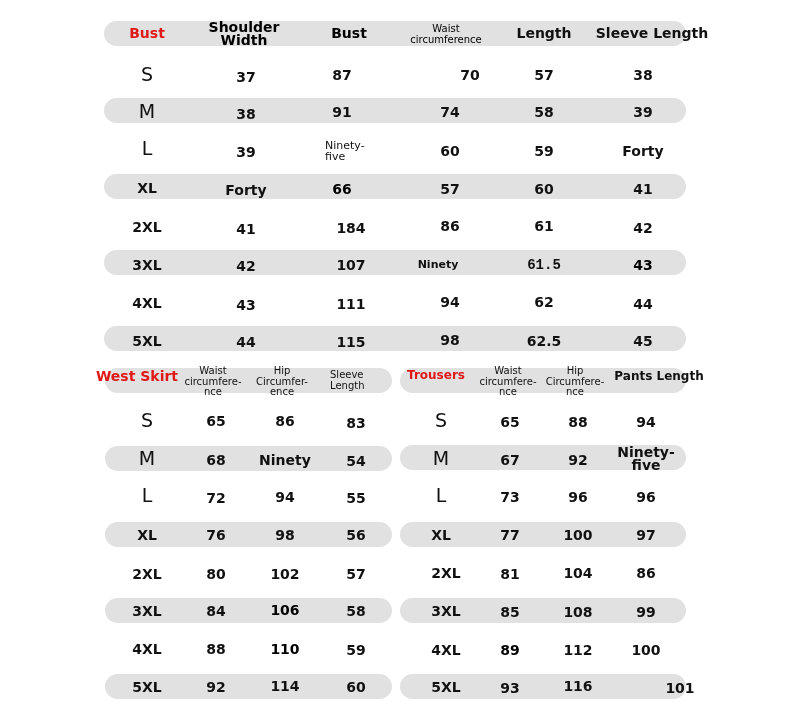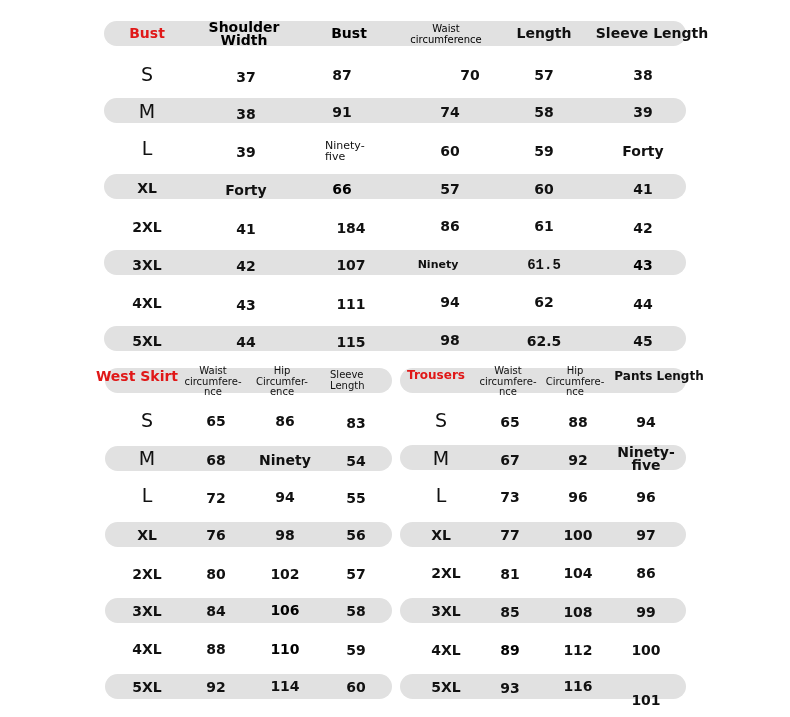--- a/index.html
+++ b/index.html
@@ -190,14 +190,14 @@
   <div class="cell val" style="left:646px; top:612px;text-align:center;">99</div>
 
   <div class="cell size" style="left:446px; top:650px;">4XL</div>
   <div class="cell val purple" style="left:510px; top:650px;">89</div>
   <div class="cell val" style="left:578px; top:650px;">112</div>
   <div class="cell val" style="left:646px; top:650px;">100</div>
 
   <div class="cell size" style="left:446px; top:687px;">5XL</div>
   <div class="cell val" style="left:510px; top:688px;">93</div>
   <div class="cell val" style="left:578px; top:686px;">116</div>
-  <div class="cell val" style="left:646px; top:688px;margin-top:12px;">101</div>
+  <div class="cell val" style="left:680px; top:688px;">101</div>
 </div>
 
 </body></html>

